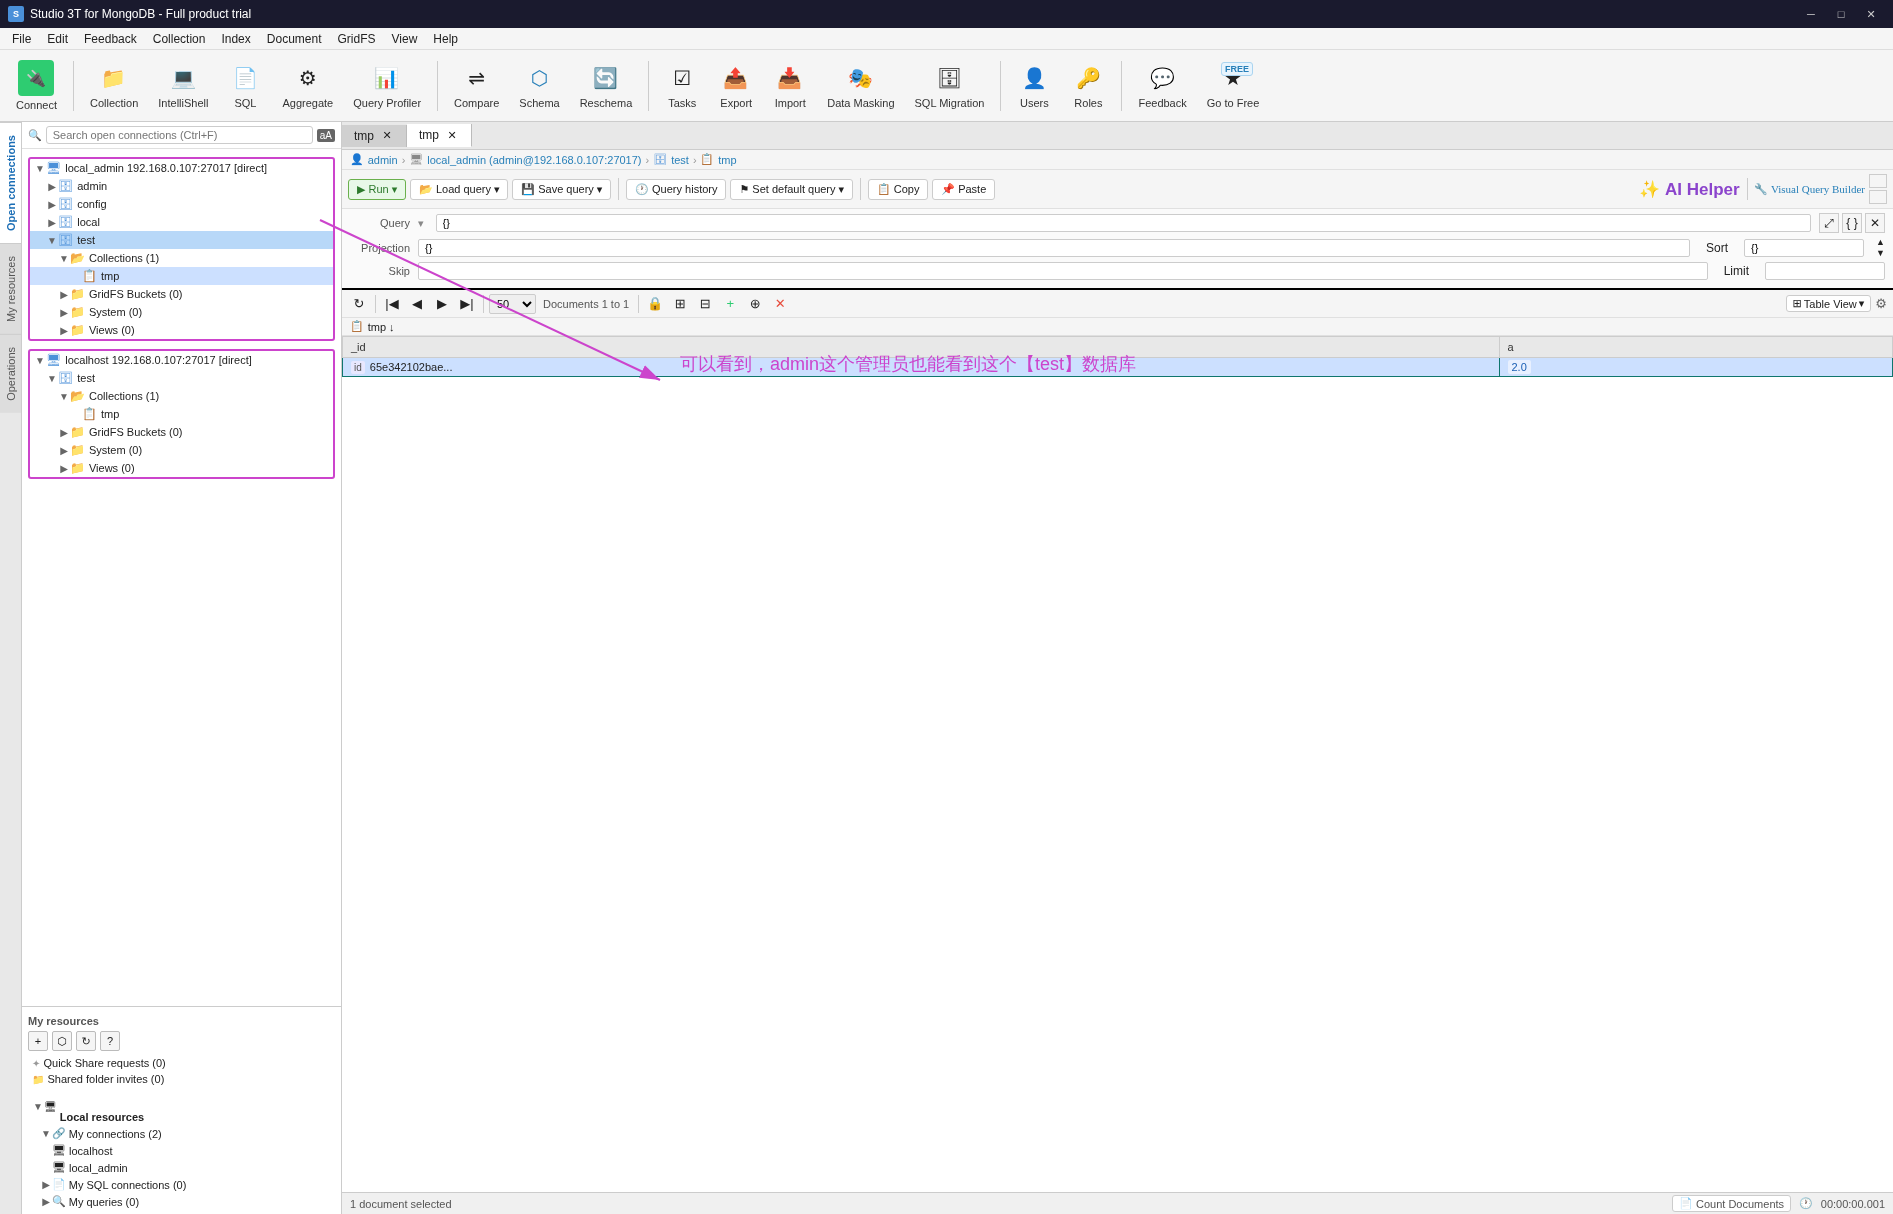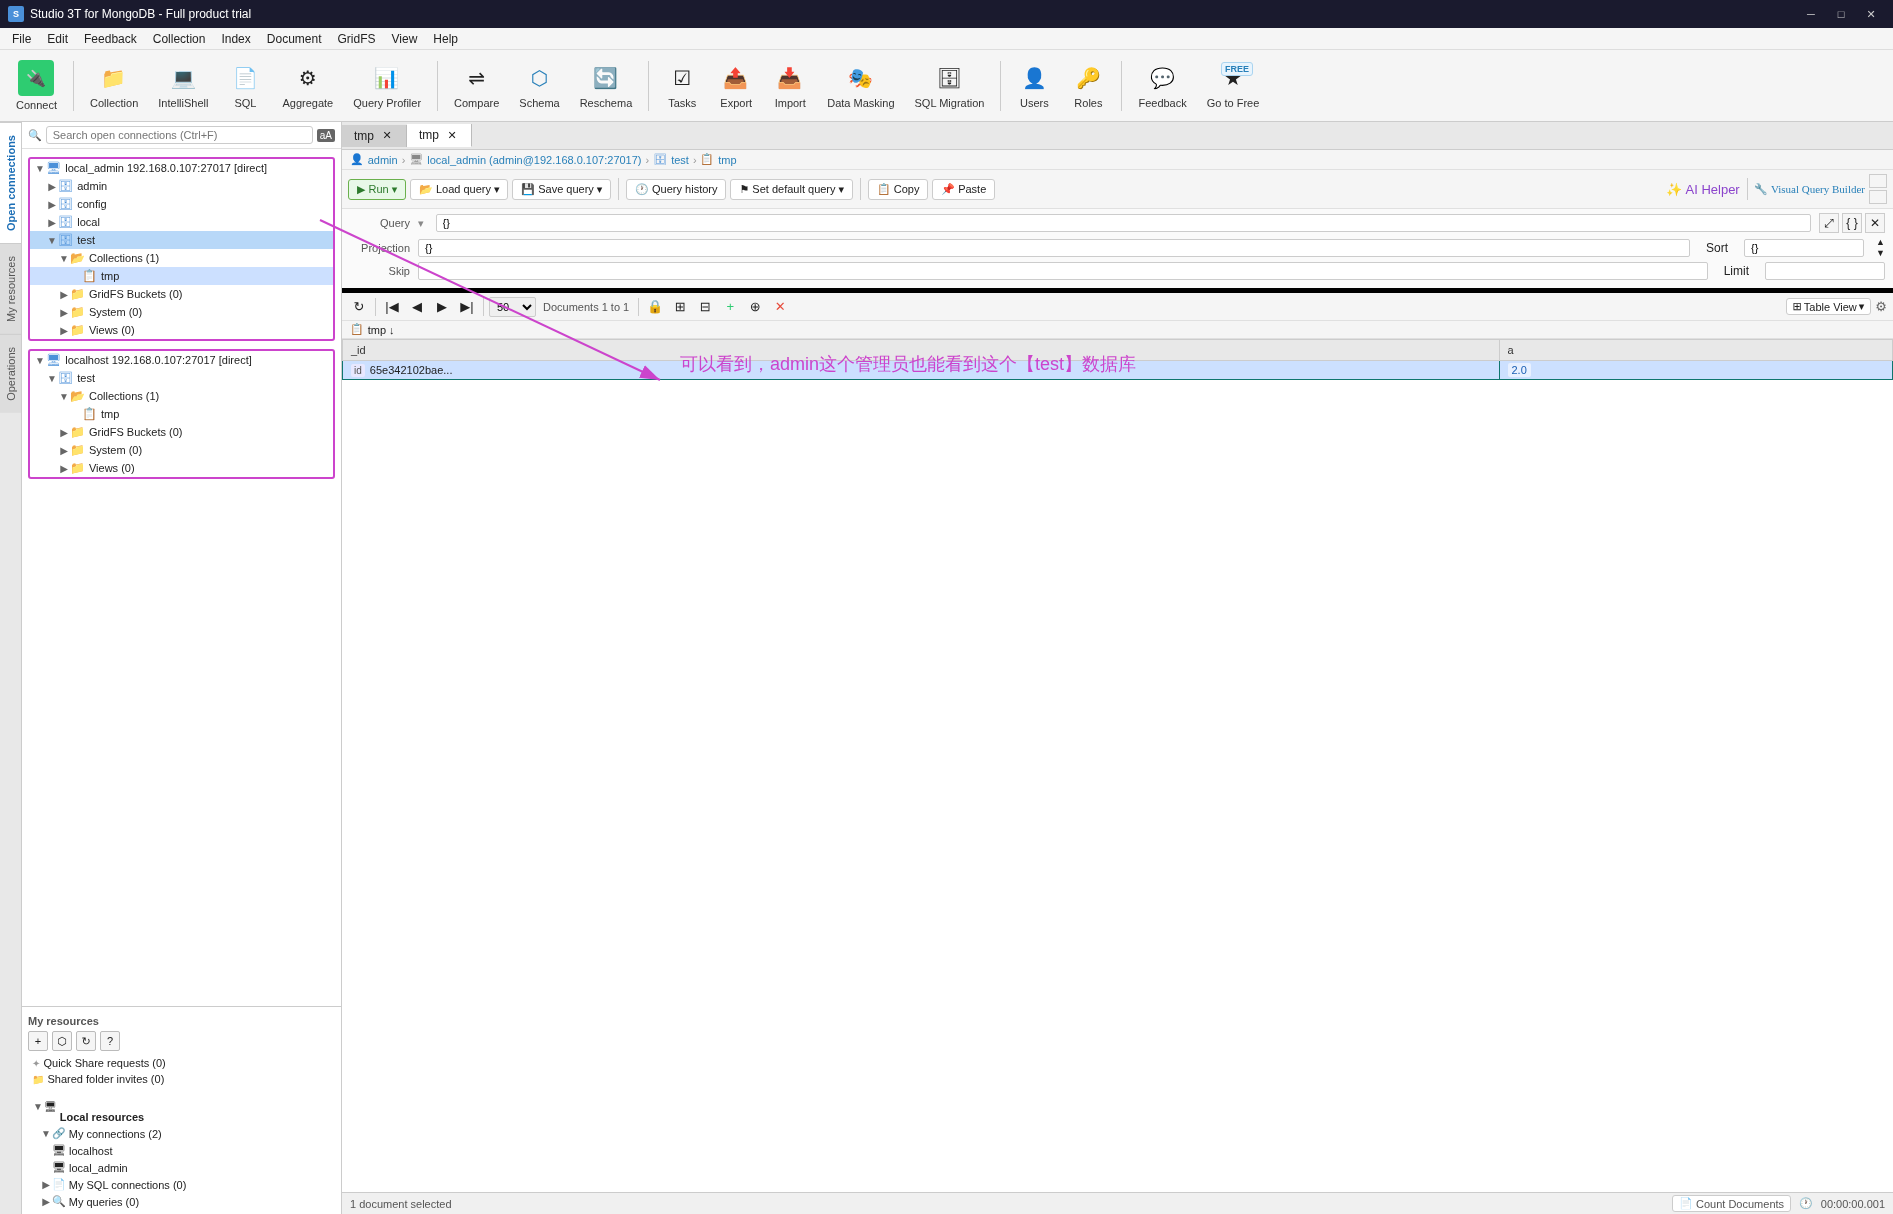--- a/index.html
+++ b/index.html
@@ -74,25 +74,25 @@
     
     #breadcrumb { background: #f5f5f5; border-bottom: 1px solid #e0e0e0; padding: 3px 8px; display: flex; align-items: center; gap: 4px; font-size: 11px; }
     .bc-sep { color: #999; }
 
     
     #query-toolbar { background: #f5f5f5; border-bottom: 1px solid #e0e0e0; padding: 4px 6px; display: flex; align-items: center; gap: 4px; }
     .qt-btn { display: flex; align-items: center; gap: 3px; padding: 3px 8px; border: 1px solid #ccc; background: #fff; border-radius: 3px; cursor: pointer; font-size: 11px; }
     .qt-btn-green { background: #e8f8e8; border-color: #6ab04c; color: #2d7a2d; }
     .qt-sep { width: 1px; height: 22px; background: #ccc; margin: 0 3px; }
     .qt-right { margin-left: auto; display: flex; align-items: center; gap: 4px; }
-    .qt-ai { color: #8b44cc; font-size: 13px; }
+    .qt-ai { color: #8b44cc; font-size: 17px; font-weight: bold; }
     .qt-vqb { color: #2980b9; font-size: 11px; font-family: Liberation Serif, serif; }
 
     
-    #query-form { background: #fafafa; border-bottom: 5px solid #000000; padding: 4px 8px; }
+    #query-form { background: #fafafa; border-bottom: 2px solid #000000; padding: 4px 8px; }
     .qf-row { display: flex; align-items: center; gap: 8px; margin-bottom: 4px; }
     .qf-label { width: 60px; font-size: 11px; color: #555; text-align: right; }
     .qf-input { flex: 1; border: 1px solid #ccc; border-radius: 2px; padding: 2px 6px; font-size: 11px; }
     .qf-input-short { width: 120px; border: 1px solid #ccc; border-radius: 2px; padding: 2px 6px; font-size: 11px; }
 
     
     #results-tabs { background: #f0f0f0; border-bottom: 1px solid #ccc; display: flex; align-items: center; padding: 0 4px; height: 26px; }
     .rtab { padding: 3px 10px; cursor: pointer; font-size: 11px; border-radius: 3px 3px 0 0; }
     .rtab.active { background: #fff; border: 1px solid #ccc; border-bottom: 1px solid #fff; }
 

